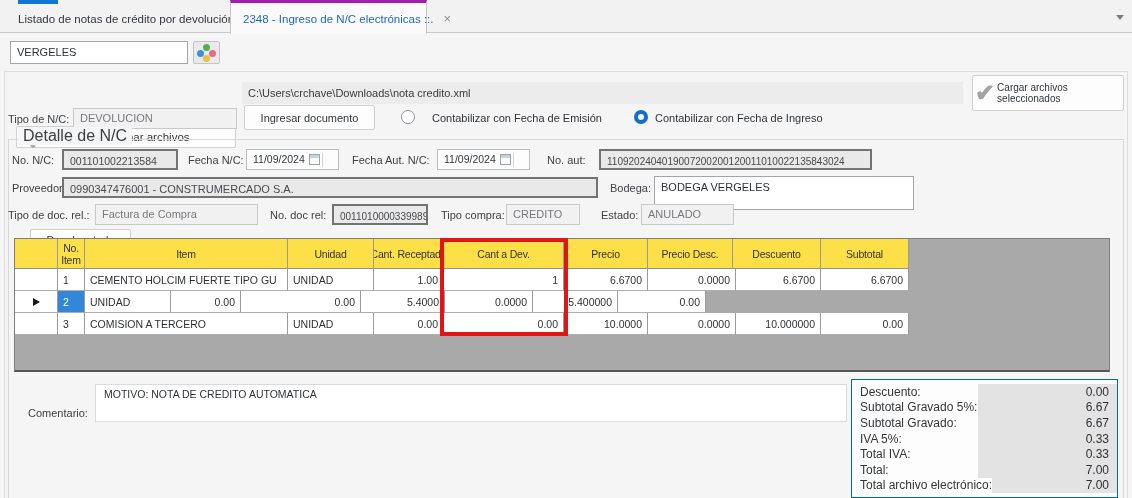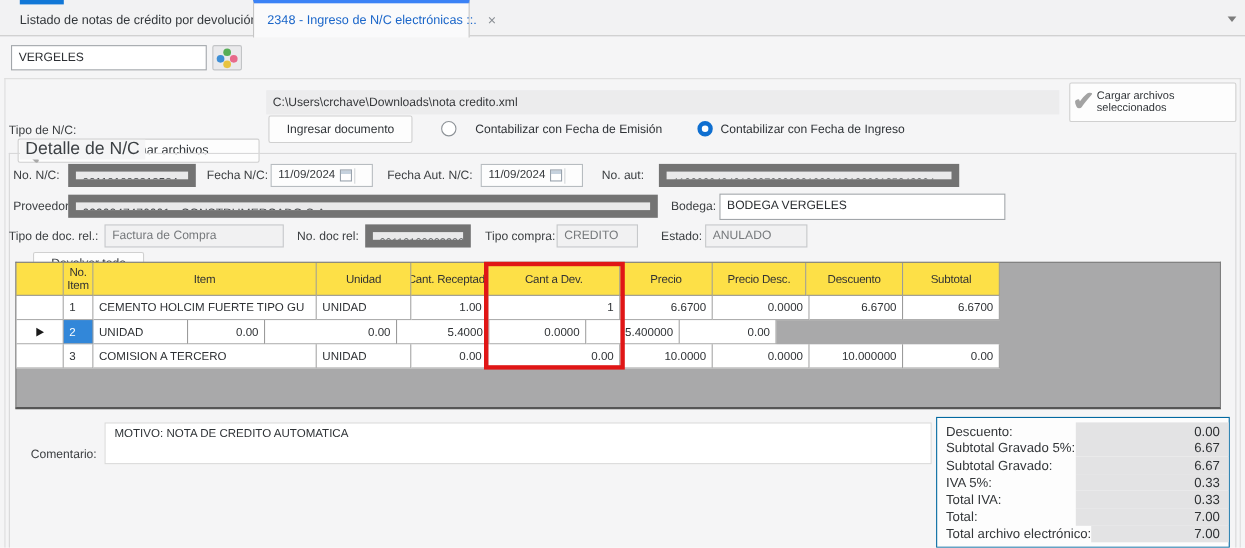--- a/index.html
+++ b/index.html
@@ -3,29 +3,29 @@
 <meta charset="utf-8">
 <style>
   * { margin:0; padding:0; box-sizing:border-box; }
   body { font-family:"Liberation Sans", sans-serif; background:#ffffff; }
   .screen { position:relative; width:1132px; height:498px; background:#f5f5f6; overflow:hidden; font-family:"Liberation Sans", sans-serif; }
 
   
   .tabbar { position:absolute; left:0; top:0; width:1132px; height:33px; background:#f2f2f3; border-bottom:1px solid #c9c9c9; }
   .tab-strip { position:absolute; left:18px; top:0; width:40px; height:4px; background:#1177d7; }
   .tab1 { position:absolute; left:6px; top:6px; height:27px; line-height:27px; padding:0 12px; font-size:11.5px; color:#33373b; white-space:nowrap; }
-  .tab2 { position:absolute; left:230px; top:0; width:197px; height:34px; background:#fafafb; border:1px solid #c6c6c6; border-top:3px solid #3b82f6; border-bottom:none; color:#1b66c9; font-size:11.5px; display:flex; align-items:center; padding:0 8px 0 12px; white-space:nowrap; z-index:2; }
+  .tab2 { position:absolute; left:230px; top:0; width:197px; height:34px; background:#fafafb; border:1px solid #c6c6c6; border-top:3px solid #a21caf; border-bottom:none; color:#1b66c9; font-size:11.5px; display:flex; align-items:center; padding:0 8px 0 12px; white-space:nowrap; z-index:2; }
   .tab2 .close { margin-left:10px; color:#8a8f94; font-size:13px; line-height:13px; cursor:default; }
   .tab-overflow { position:absolute; right:8px; top:15px; width:0; height:0; border-left:4px solid transparent; border-right:4px solid transparent; border-top:5px solid #7c7c7c; }
 
   
   .lbl { position:absolute; font-size:11px; color:#3d4043; white-space:nowrap; }
-  .fld { position:absolute; height:21px; line-height:21px; background:#e9e9ea; color:#474a4d; font-size:10.5px; padding:0 6px; overflow:hidden; white-space:nowrap; border:7px solid #737373; }
+  .fld { position:absolute; height:21px; line-height:21px; background:#e9e9ea; color:#474a4d; font-size:10.5px; padding:0 6px; overflow:hidden; white-space:nowrap; border:2px solid #737373; }
   .btn { position:absolute; background:#fdfdfd; border:1px solid #d0d0d0; border-radius:2px; font-size:11px; color:#313539; display:flex; align-items:center; justify-content:center; gap:6px; }
-  .combo { position:absolute; height:24px; background:#ffffff; border:1px solid #a2a6aa; font-size:11px; color:#2c2f33; line-height:20px; padding:0 18px 0 6px; white-space:nowrap; overflow:hidden; }
+  .combo { position:absolute; height:34px; background:#ffffff; border:1px solid #a2a6aa; font-size:11px; color:#2c2f33; line-height:20px; padding:0 18px 0 6px; white-space:nowrap; overflow:hidden; }
   .combo.disabled { background:#f1f1f2; border-color:#c7c9cb; color:#76797c; }
   .chev { position:absolute; right:6px; top:50%; margin-top:-2px; width:0; height:0; border-left:4px solid transparent; border-right:4px solid transparent; border-top:5px solid #5f6periodic368; border-top-color:#5c6267; }
   .chev.dim { border-top-color:#9aa0a5; }
 
   .datefld { position:absolute; height:21px; background:#fdfdfd; border:1px solid #b7bcc0; font-size:10.5px; color:#35383b; line-height:19px; padding:0 34px 0 6px; }
   .cal-icon { position:absolute; right:18px; top:4px; width:11px; height:11px; border:1px solid #9aa3ad; background:linear-gradient(#c6d2de 0 3px, #ffffff 3px); }
   .datefld .chev { right:5px; }
   .vsep { position:absolute; right:15px; top:3px; width:1px; height:14px; background:#d3d6d9; }
 
   .radio { position:absolute; width:14px; height:14px; border-radius:50%; background:#fff; border:1px solid #8d9297; }
@@ -113,20 +113,24 @@
     <span class="mag-icon"></span>
     <span class="cap">Seleccionar archivos</span>
   </div>
   <div class="fld path-fld">C:\Users\crchave\Downloads\nota credito.xml</div>
   <div class="btn load-btn">
     <span class="check-icon">✔</span>
     <span>Cargar archivos seleccionados</span>
   </div>
 
   <div class="lbl" style="left:8px; top:113px;">Tipo de N/C:</div>
+  <div class="combo disabled" style="left:73px; top:108px; width:164px; height:21px; line-height:19px;">
+    <span>DEVOLUCION</span>
+    <span class="chev dim"></span>
+  </div>
   <div class="btn ingresar-btn">
     <span>Ingresar documento</span>
   </div>
   <span class="radio" style="left:401px; top:110px;"></span>
   <span class="radio-lbl" style="left:432px; top:112px;">Contabilizar con Fecha de Emisión</span>
   <span class="radio sel" style="left:634px; top:110px;"></span>
   <span class="radio-lbl" style="left:655px; top:112px;">Contabilizar con Fecha de Ingreso</span>
 
   <div class="groupbox"></div>
   <div class="group-lbl">Detalle de N/C</div>

